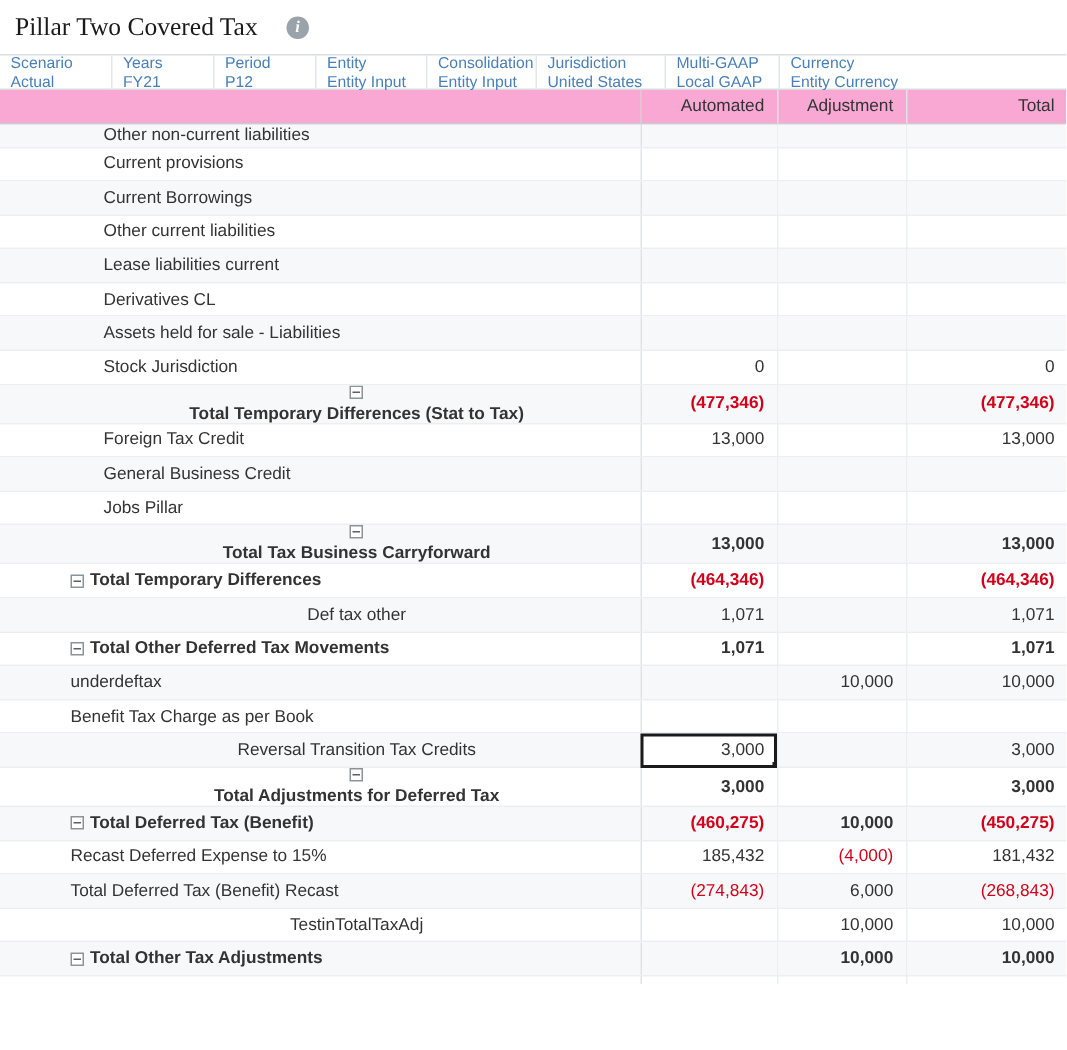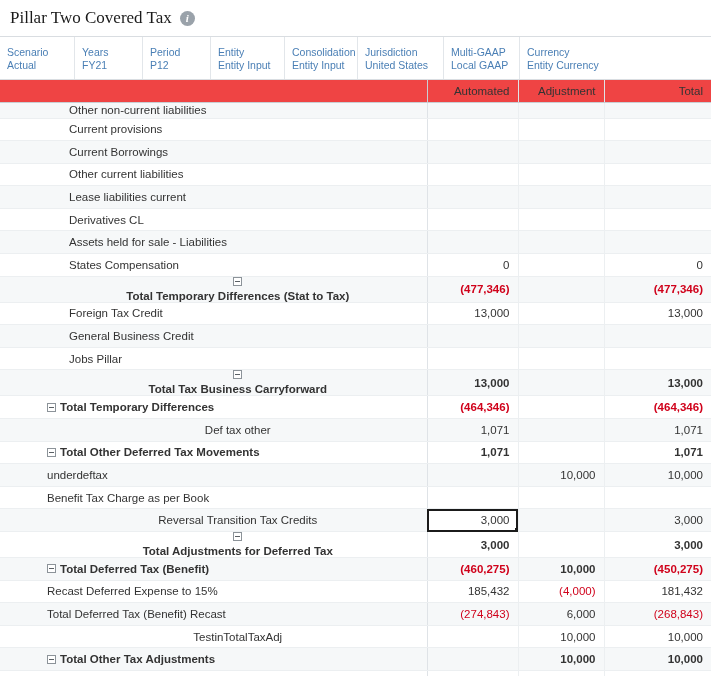--- a/index.html
+++ b/index.html
@@ -10,21 +10,21 @@
     height: 700px;
     background: #ffffff;
     font-family: "Liberation Sans", sans-serif;
     overflow: hidden;
   }
 
   
   .title-bar {
     display: flex;
     align-items: center;
-    gap: 8px;
+    gap: 19px;
     padding: 8px 10px 6px 10px;
   }
   .title-text {
     font-family: "Liberation Serif", serif;
     font-size: 17px;
     color: #1a1a1a;
   }
   .info-icon {
     width: 15px;
     height: 15px;
@@ -41,21 +41,21 @@
     cursor: pointer;
   }
 
   
   .pov-bar {
     display: flex;
     border-top: 1px solid #d9dde1;
     border-bottom: 1px solid #d9dde1;
     background: #ffffff;
     margin: 2px 0 0 0;
-    height: 44px;
+    height: 24px;
   }
   .pov-cell {
     border-right: 1px solid #e2e6ea;
     padding: 4px 7px 3px 7px;
     display: flex;
     flex-direction: column;
     justify-content: center;
     cursor: pointer;
     min-width: 0;
   }
@@ -84,21 +84,21 @@
     width: 711px;
     table-layout: fixed;
     font-size: 11.5px;
   }
   table.grid col.c-label { width: 427px; }
   table.grid col.c-num   { width: 91px;  }
   table.grid col.c-num2  { width: 86px;  }
   table.grid col.c-num3  { width: 107px; }
 
   thead th {
-    background: #ef4444;
+    background: #f9a8d4;
     border-bottom: 1px solid #c9ced3;
     border-right: 1px solid #dfe3e7;
     height: 22px;
     font-weight: normal;
     font-size: 11.5px;
     color: #333333;
     text-align: right;
     padding: 0 8px 0 4px;
     vertical-align: middle;
   }
@@ -298,21 +298,21 @@
               <span>Assets held for sale - Liabilities</span>
             </div>
           </td>
           <td class="num"></td>
           <td class="num"></td>
           <td class="num"></td>
         </tr>
         <tr class="plain">
           <td class="lbl">
             <div class="lbl-inner spacer-2">
-              <span>States Compensation</span>
+              <span>Stock Jurisdiction</span>
             </div>
           </td>
           <td class="num">0</td>
           <td class="num"></td>
           <td class="num">0</td>
         </tr>
         <tr class="tinted">
           <td class="lbl bold">
             <div class="lbl-inner spacer-1">
               <span class="exp"></span>

